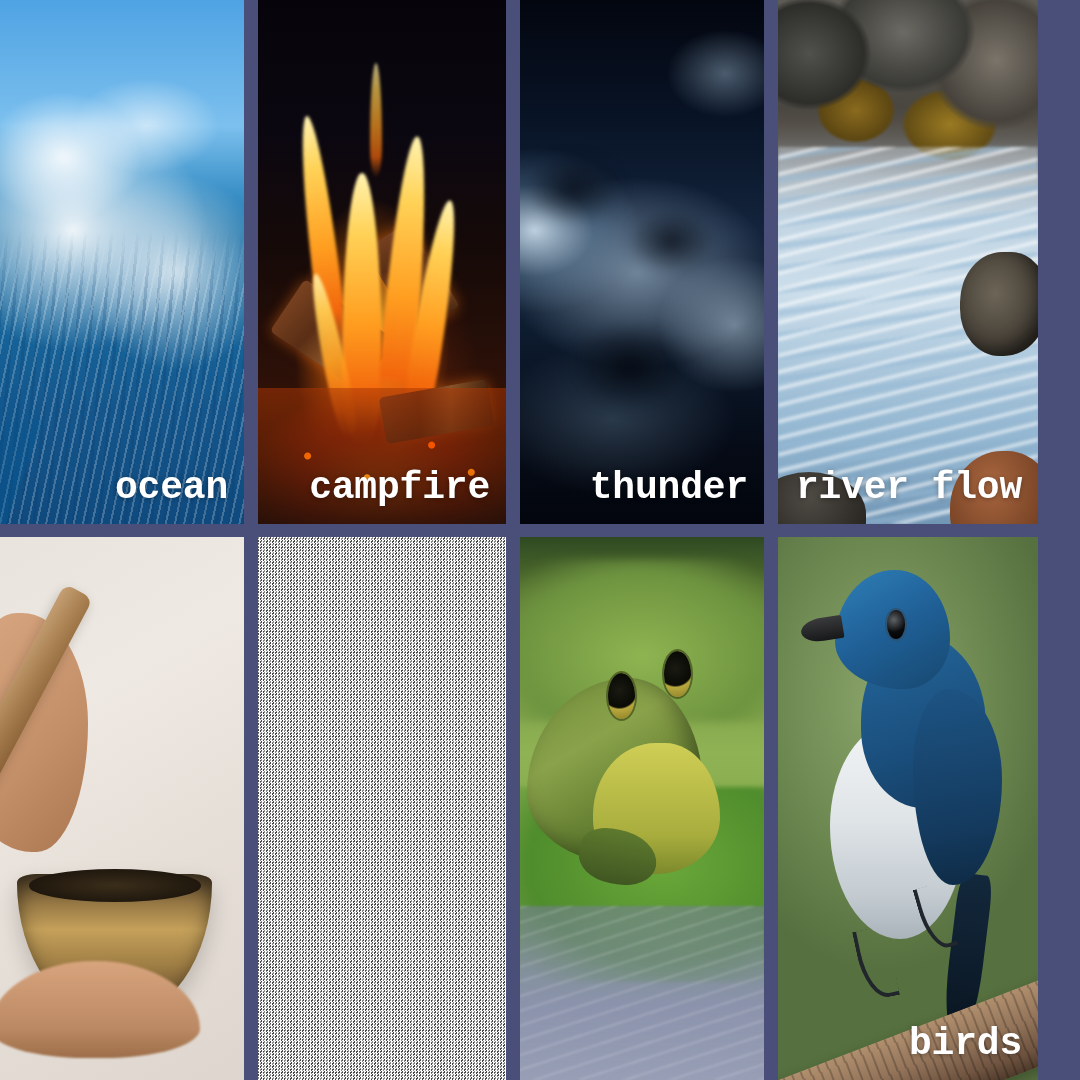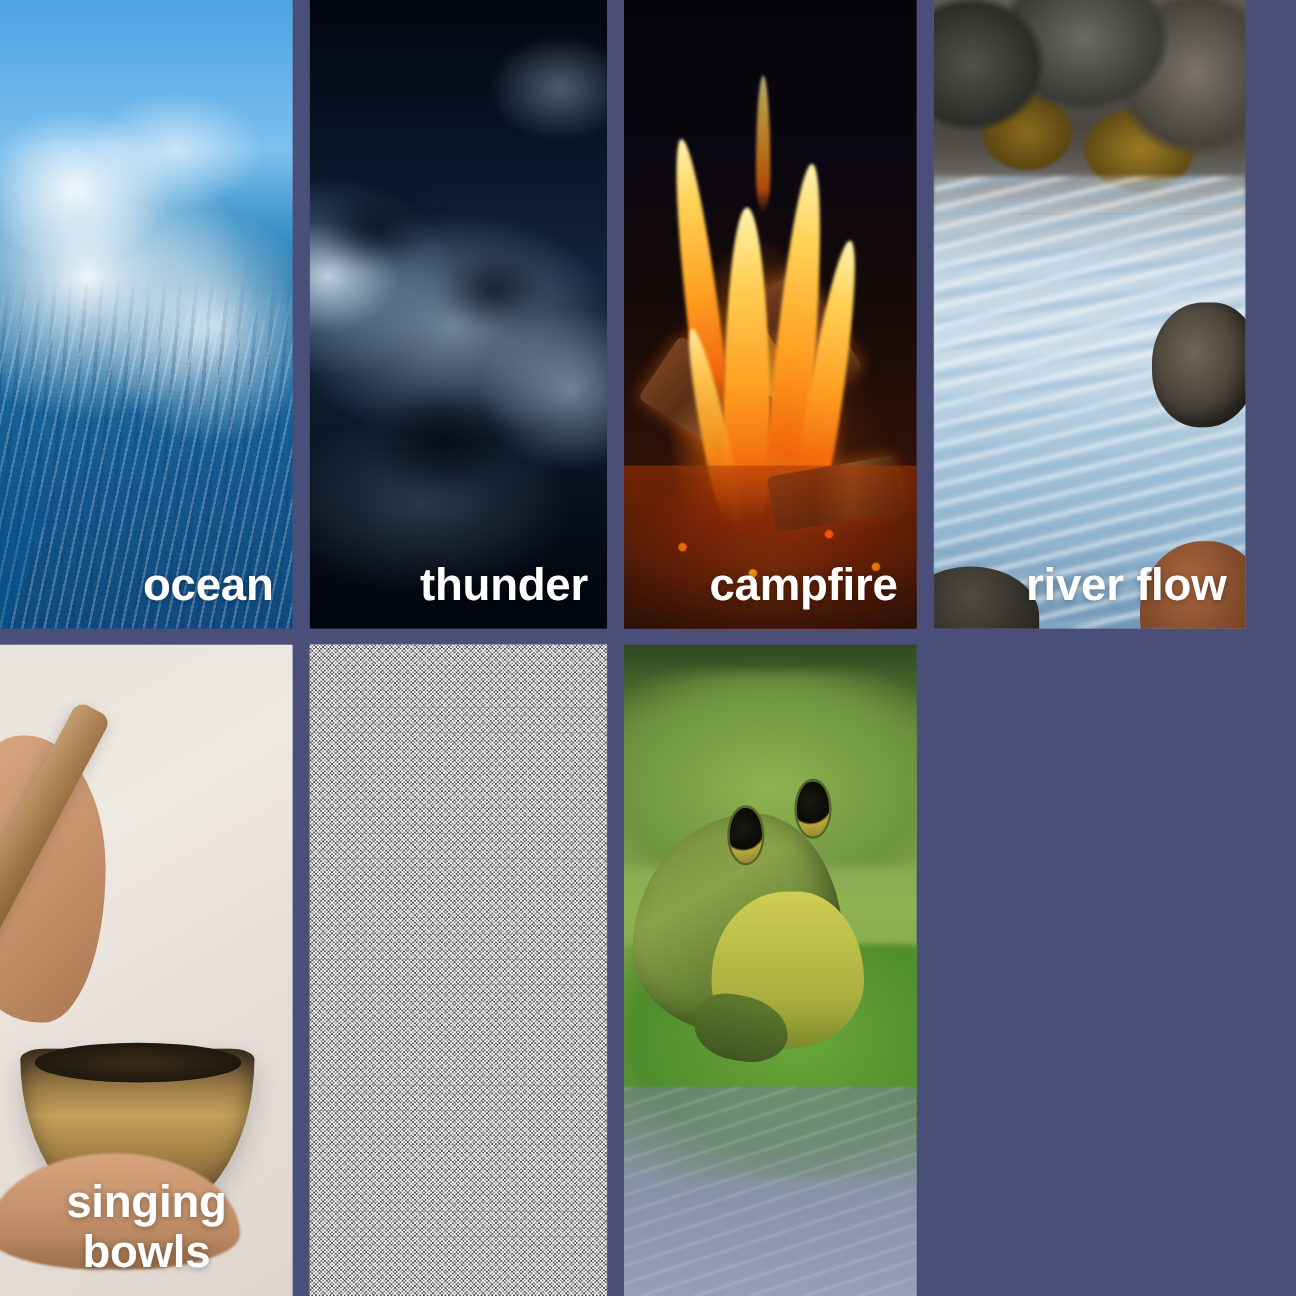--- a/index.html
+++ b/index.html
@@ -18,20 +18,21 @@
     grid-template-rows:537px 543px;
     column-gap:0; row-gap:0;
     background:#4a4f7a;
   }
 
   .cell { position:relative; overflow:hidden; }
   
   .tile {
     position:absolute;
     overflow:hidden;
+    font-family:Liberation Mono, monospace;
   }
   .c1 .tile { left:0;  right:14px; top:0; bottom:0; }
   .c2 .tile { left:0;  right:14px; top:0; bottom:0; }
   .c3 .tile { left:0;  right:14px; top:0; bottom:0; }
   .c4 .tile { left:0;  right:0;    top:0; bottom:0;padding-left:40px; }
   .r1 .tile { bottom:13px; }
   .r2 .tile { bottom:0; top:0; }
 
   .art { position:absolute; inset:0; }
 
@@ -358,45 +359,45 @@
 
 <div class="grid">
 
   <div class="cell c1 r1">
     <div class="tile">
       <div class="art ocean"></div>
       <div class="label">ocean</div>
     </div>
   </div>
 
-  <div class="cell c3 r1">
-    <div class="tile">
-      <div class="art thunder"></div>
-      <div class="label">thunder</div>
-    </div>
-  </div>
-
   <div class="cell c2 r1">
     <div class="tile">
       <div class="art campfire">
         <div class="log l1"></div>
         <div class="log l2"></div>
         <div class="flame f1"></div>
         <div class="flame f2"></div>
         <div class="flame f3"></div>
         <div class="flame f4"></div>
         <div class="flame f5"></div>
         <div class="flame f6"></div>
         <div class="log l3"></div>
         <div class="embers"></div>
       </div>
       <div class="label">campfire</div>
     </div>
   </div>
 
+  <div class="cell c3 r1">
+    <div class="tile">
+      <div class="art thunder"></div>
+      <div class="label">thunder</div>
+    </div>
+  </div>
+
   <div class="cell c4 r1">
     <div class="tile">
       <div class="art river">
         <div class="rocks-top"></div>
         <div class="flow"></div>
         <div class="rock-r"></div>
         <div class="rock-bl"></div>
         <div class="rock-br"></div>
       </div>
       <div class="label">river flow</div>
@@ -404,22 +405,20 @@
   </div>
 
   <div class="cell c1 r2">
     <div class="tile">
       <div class="art bowls">
         <div class="hand-l"></div>
         <div class="mallet"></div>
         <div class="bowl"></div>
         <div class="hand-r"></div>
       </div>
-      <div class="label left-pull">singing
-bowls</div>
     </div>
   </div>
 
   <div class="cell c2 r2">
     <div class="tile">
       <div class="art">
         <div class="noise"></div>
       </div>
     </div>
   </div>
@@ -432,14 +431,31 @@
         <div class="body"></div>
         <div class="belly"></div>
         <div class="leg"></div>
         <div class="eye-l"></div>
         <div class="eye-r"></div>
         <div class="water"></div>
       </div>
     </div>
   </div>
 
+  <div class="cell c4 r2">
+    <div class="tile">
+      <div class="art birds">
+        <div class="tail"></div>
+        <div class="breast"></div>
+        <div class="back"></div>
+        <div class="wing"></div>
+        <div class="head"></div>
+        <div class="beak"></div>
+        <div class="eye"></div>
+        <div class="branch"></div>
+        <div class="foot"></div>
+        <div class="foot2"></div>
+      </div>
+      <div class="label">birds</div>
+    </div>
+  </div>
 
 </div>
 
 </body></html>

